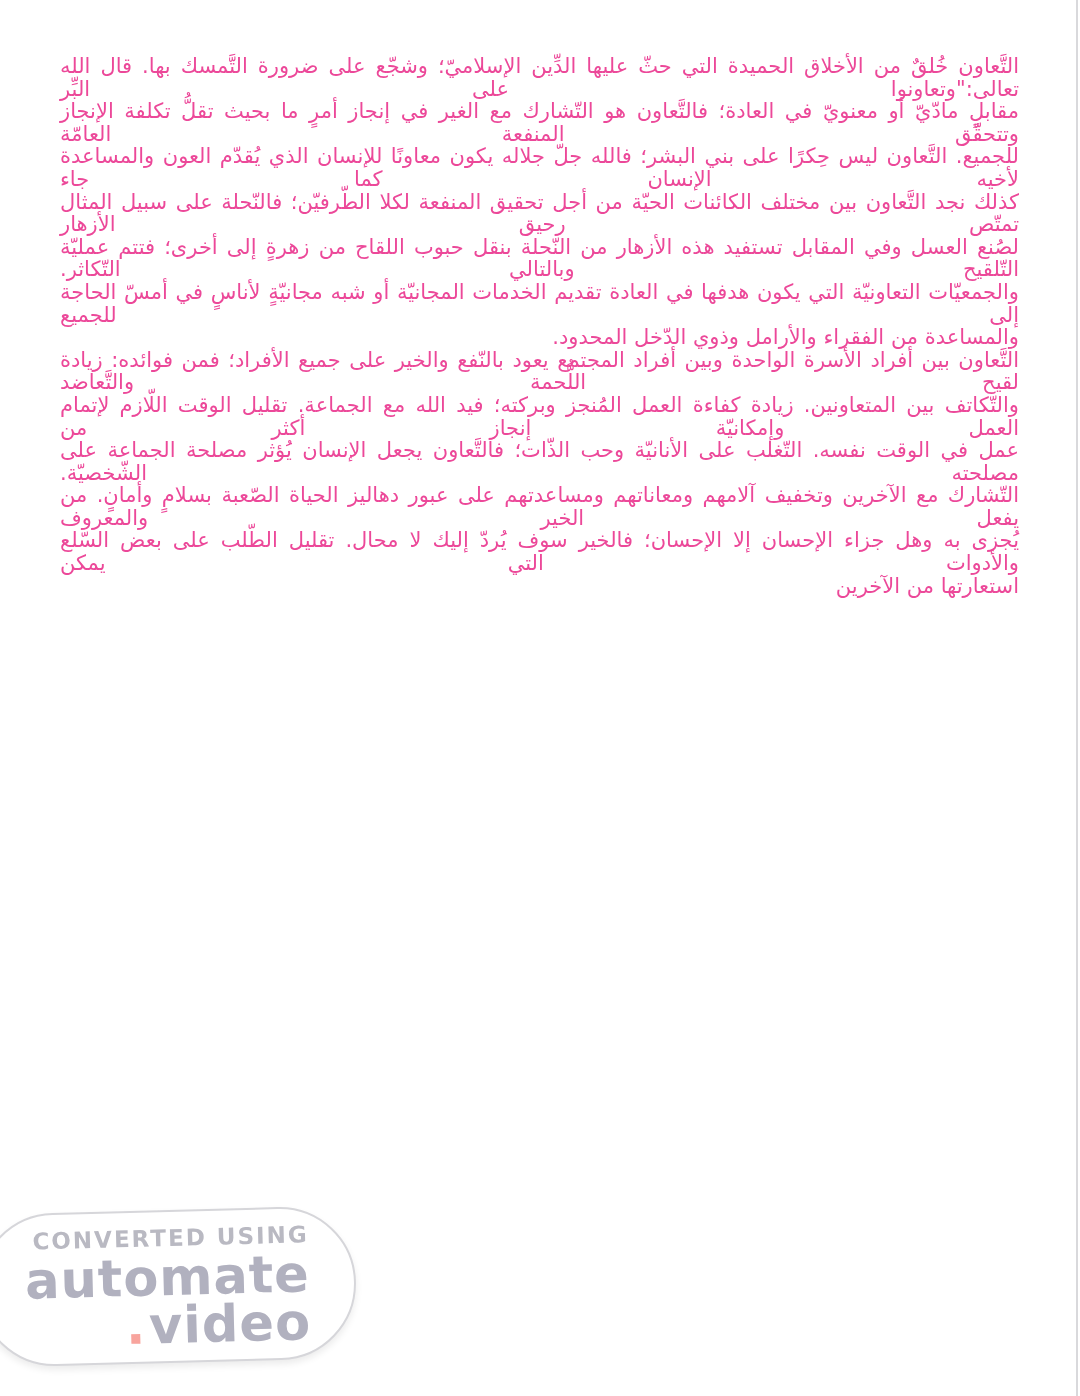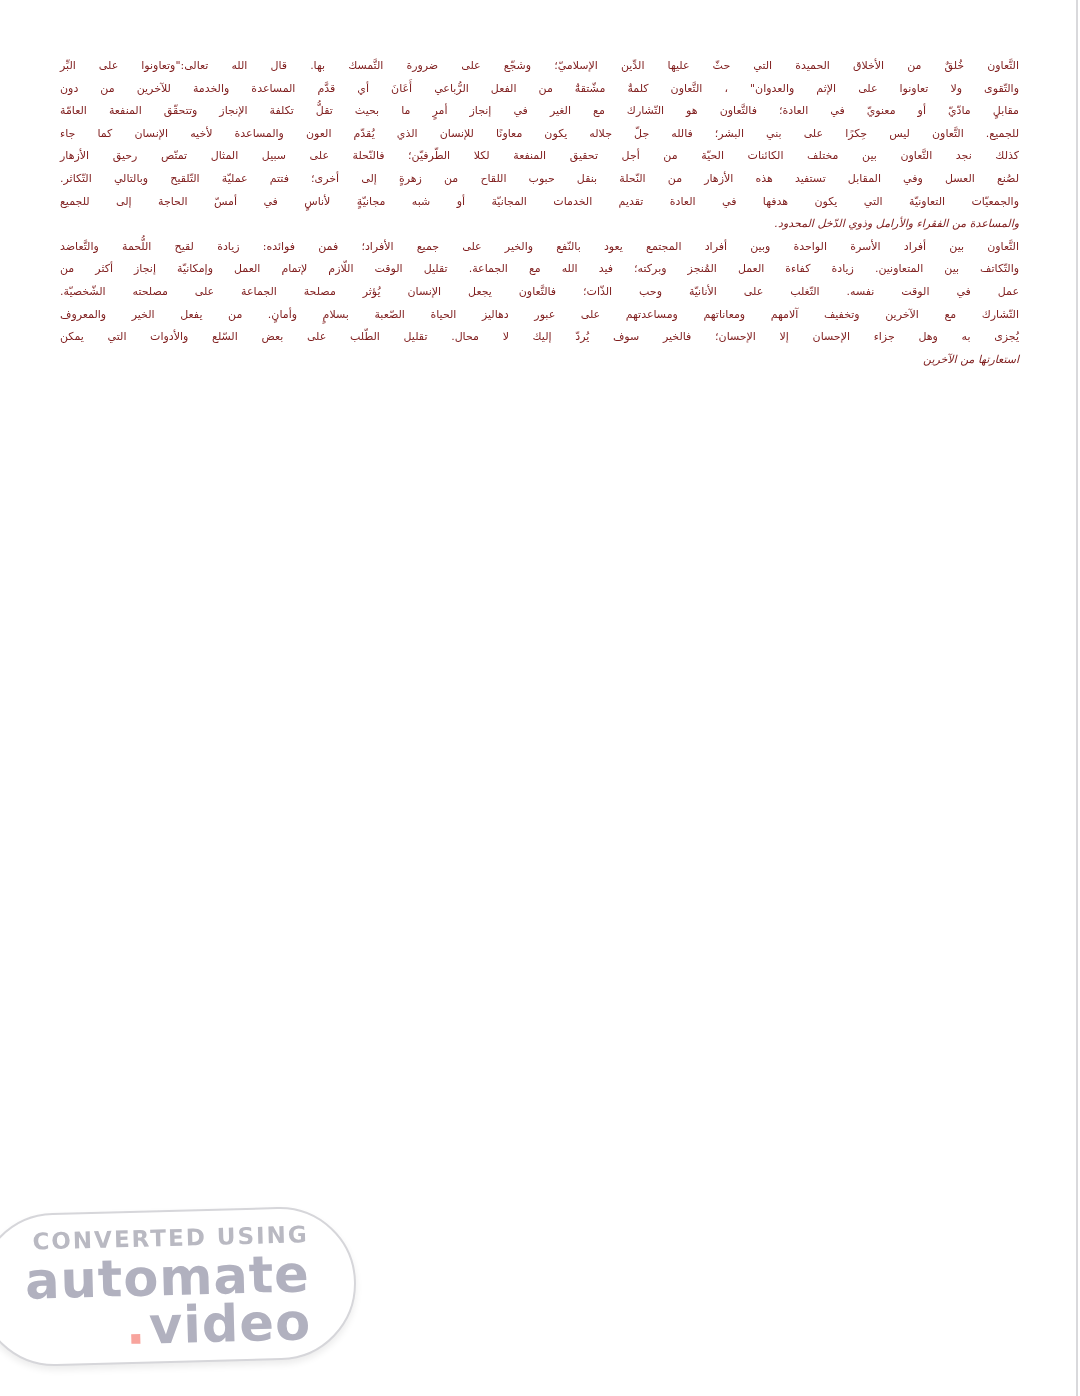--- a/index.html
+++ b/index.html
@@ -29,31 +29,30 @@
     height: 1396px;
     background: #d9d9dc;
   }
   
   .text-block {
     position: absolute;
     top: 55px;
     right: 61px;
     left: 60px;
     direction: rtl;
-    color: #7f1d1d;
-    font-size: 11px;
+    color: #ec4899;
+    font-size: 21px;
     line-height: 22.6px;
   }
   .text-block .line {
     text-align: justify;
     text-align-last: justify;
   }
   .text-block .line.para-end {
     text-align-last: right;
-    font-style: italic;
   }
   
   .watermark {
     position: absolute;
     left: -22px;
     top: 1210px;
     width: 378px;
     height: 153px;
     background: #ffffff;
     border: 2px solid #d6d6da;
@@ -93,21 +92,20 @@
     margin-right: 3px;
   }
 </style>
 </head>
 <body>
 
 <div class="page">
 
   <div class="text-block" dir="rtl">
       <div class="line">التَّعاون خُلقٌ من الأخلاق الحميدة التي حثّ عليها الدِّين الإسلاميّ؛ وشجّع على ضرورة التَّمسك بها. قال الله تعالى:"وتعاونوا على البِّر</div>
-      <div class="line">والتّقوى ولا تعاونوا على الإثم والعدوان" ، التَّعاون كلمةٌ مشّتقةٌ من الفعل الرُّباعي أَعَانَ أي قدَّم المساعدة والخدمة للآخرين من دون</div>
       <div class="line">مقابلٍ مادّيّ أو معنويّ في العادة؛ فالتَّعاون هو التّشارك مع الغير في إنجاز أمرٍ ما بحيث تقلُّ تكلفة الإنجاز وتتحقّق المنفعة العامّة</div>
       <div class="line">للجميع. التَّعاون ليس حِكرًا على بني البشر؛ فالله جلّ جلاله يكون معاونًا للإنسان الذي يُقدّم العون والمساعدة لأخيه الإنسان كما جاء</div>
       <div class="line">كذلك نجد التَّعاون بين مختلف الكائنات الحيّة من أجل تحقيق المنفعة لكلا الطّرفيّن؛ فالنّحلة على سبيل المثال تمتّص رحيق الأزهار</div>
       <div class="line">لصُنع العسل وفي المقابل تستفيد هذه الأزهار من النّحلة بنقل حبوب اللقاح من زهرةٍ إلى أخرى؛ فتتم عمليّة التّلقيح وبالتالي التّكاثر.</div>
       <div class="line">والجمعيّات التعاونيّة التي يكون هدفها في العادة تقديم الخدمات المجانيّة أو شبه مجانيّةٍ لأناسٍ في أمسّ الحاجة إلى للجميع</div>
       <div class="line para-end">والمساعدة من الفقراء والأرامل وذوي الدّخل المحدود.</div>
       <div class="line">التَّعاون بين أفراد الأسرة الواحدة وبين أفراد المجتمع يعود بالنّفع والخير على جميع الأفراد؛ فمن فوائده: زيادة لقيح اللُّحمة والتَّعاضد</div>
       <div class="line">والتّكاتف بين المتعاونين. زيادة كفاءة العمل المُنجز وبركته؛ فيد الله مع الجماعة. تقليل الوقت اللّازم لإتمام العمل وإمكانيّة إنجاز أكثر من</div>
       <div class="line">عمل في الوقت نفسه. التّغلب على الأنانيّة وحب الذّات؛ فالتَّعاون يجعل الإنسان يُؤثر مصلحة الجماعة على مصلحته الشّخصيّة.</div>
       <div class="line">التّشارك مع الآخرين وتخفيف آلامهم ومعاناتهم ومساعدتهم على عبور دهاليز الحياة الصّعبة بسلامٍ وأمانٍ. من يفعل الخير والمعروف</div>

